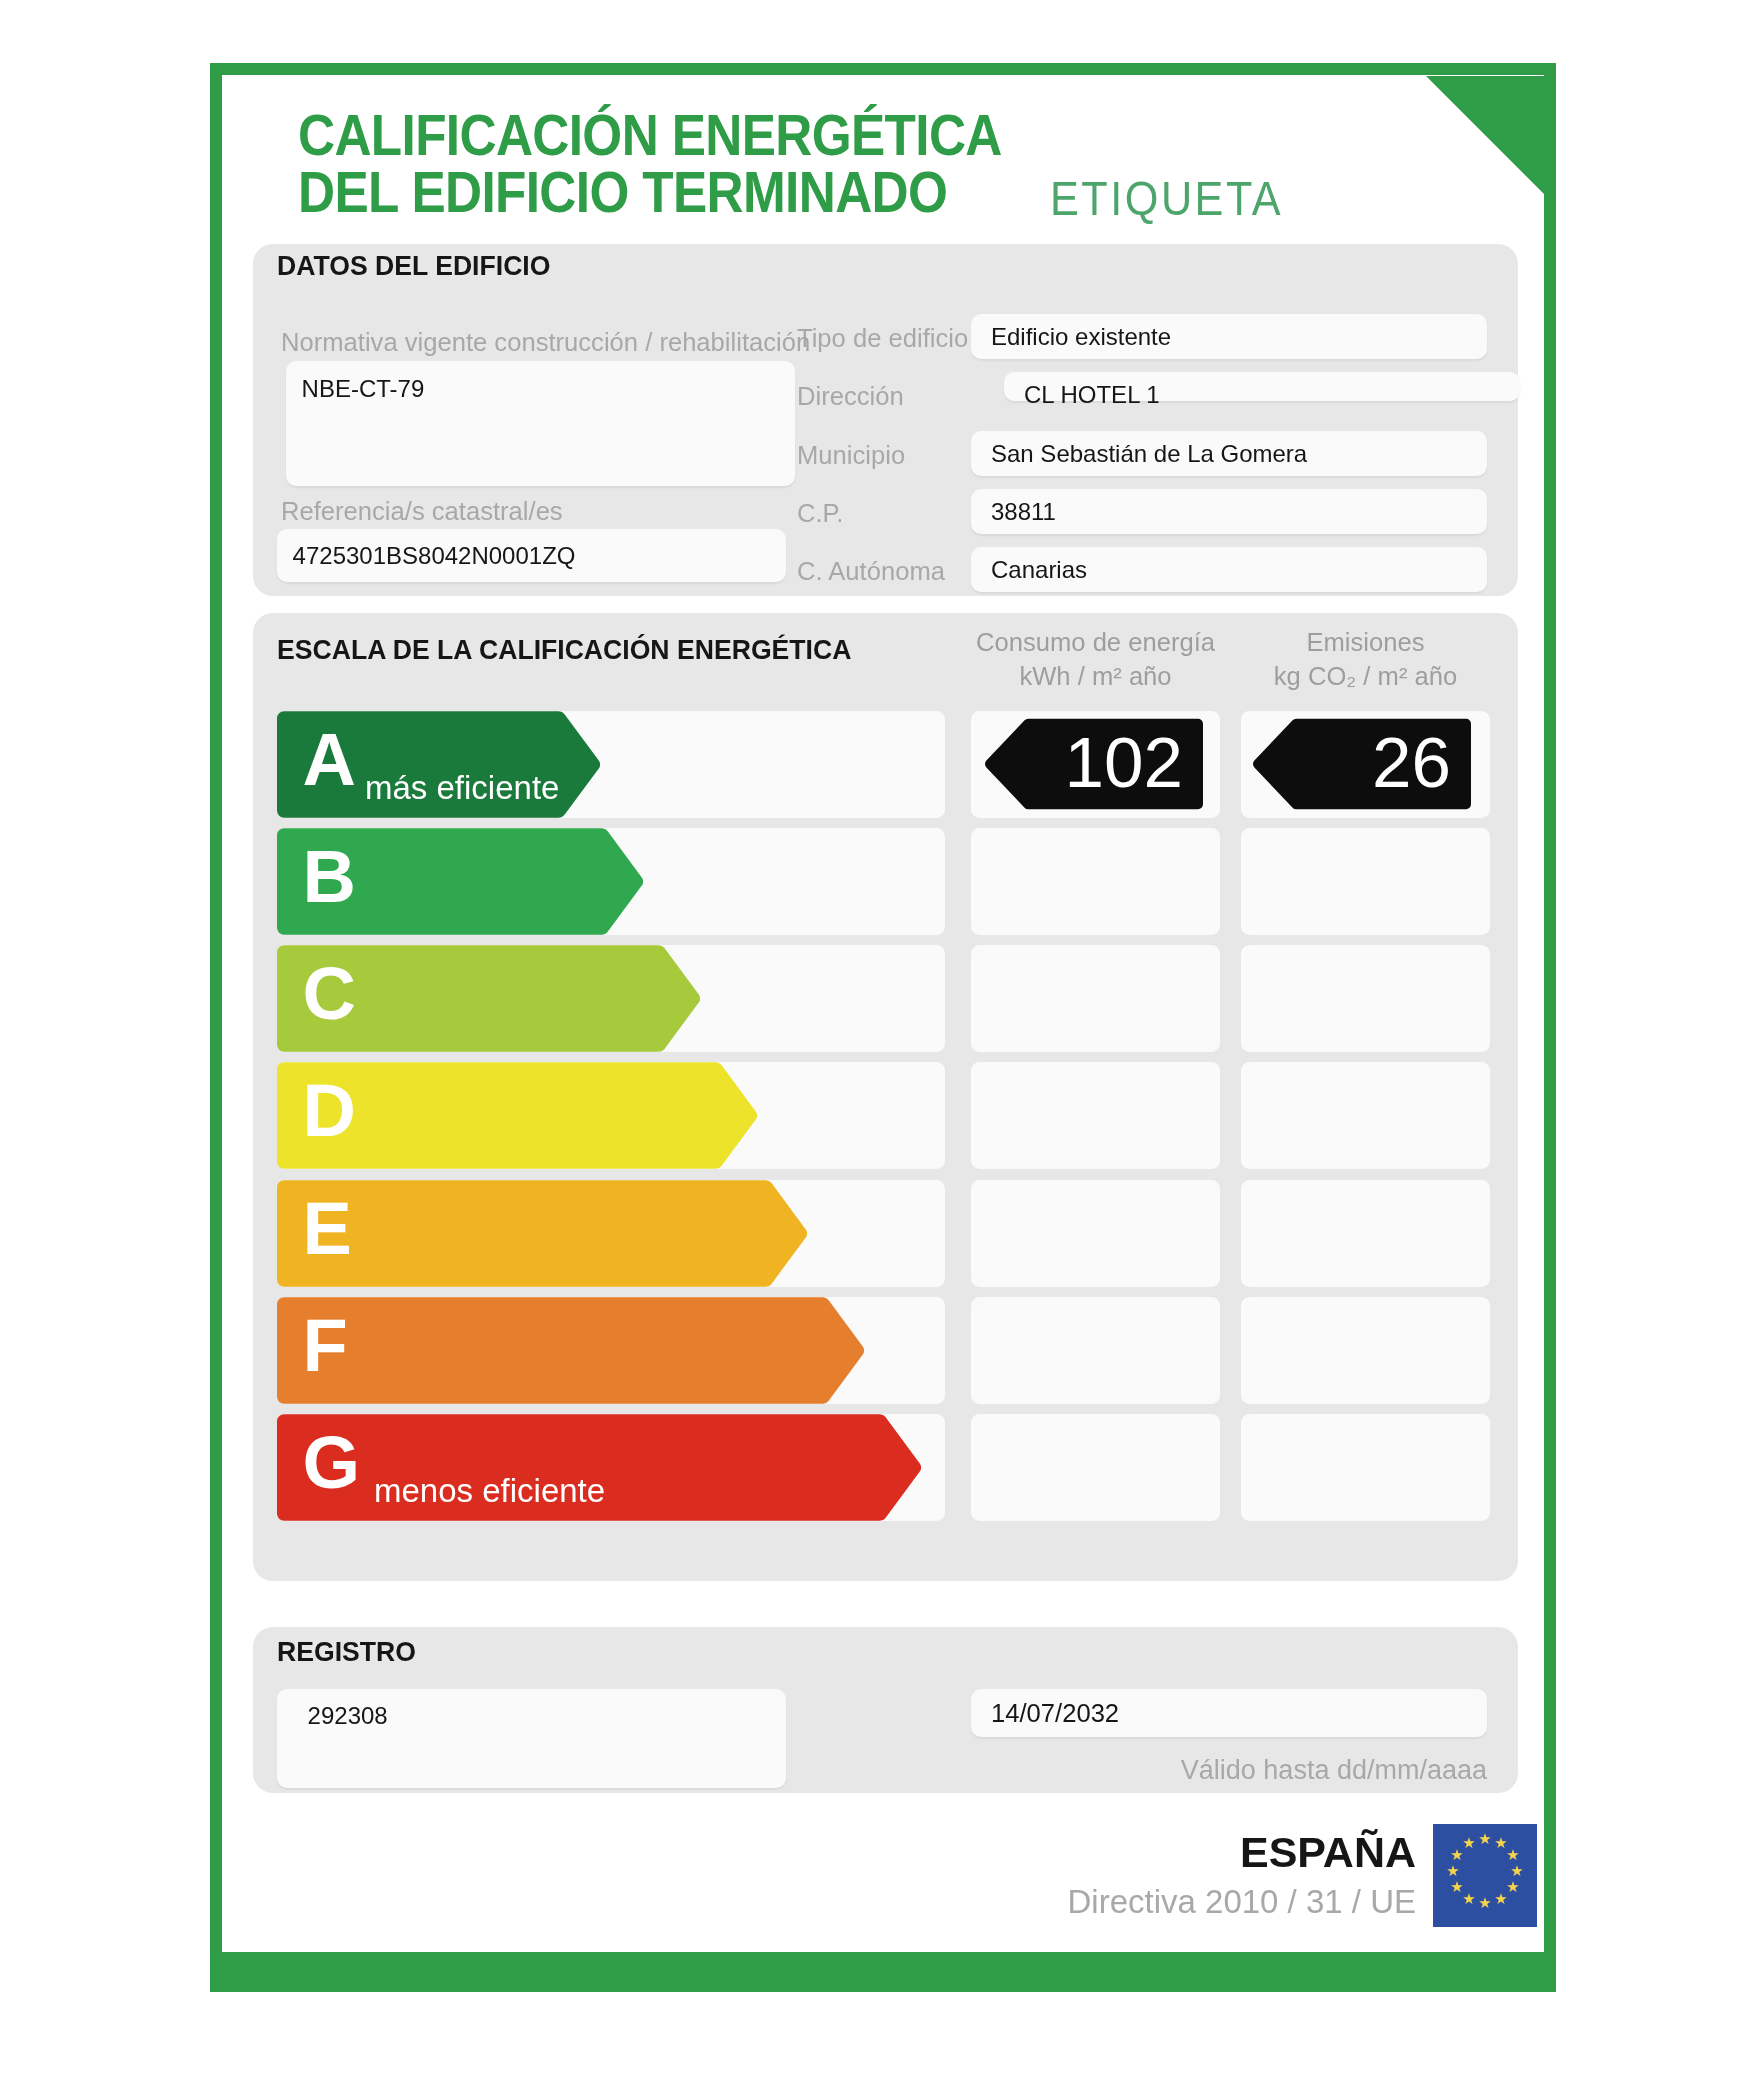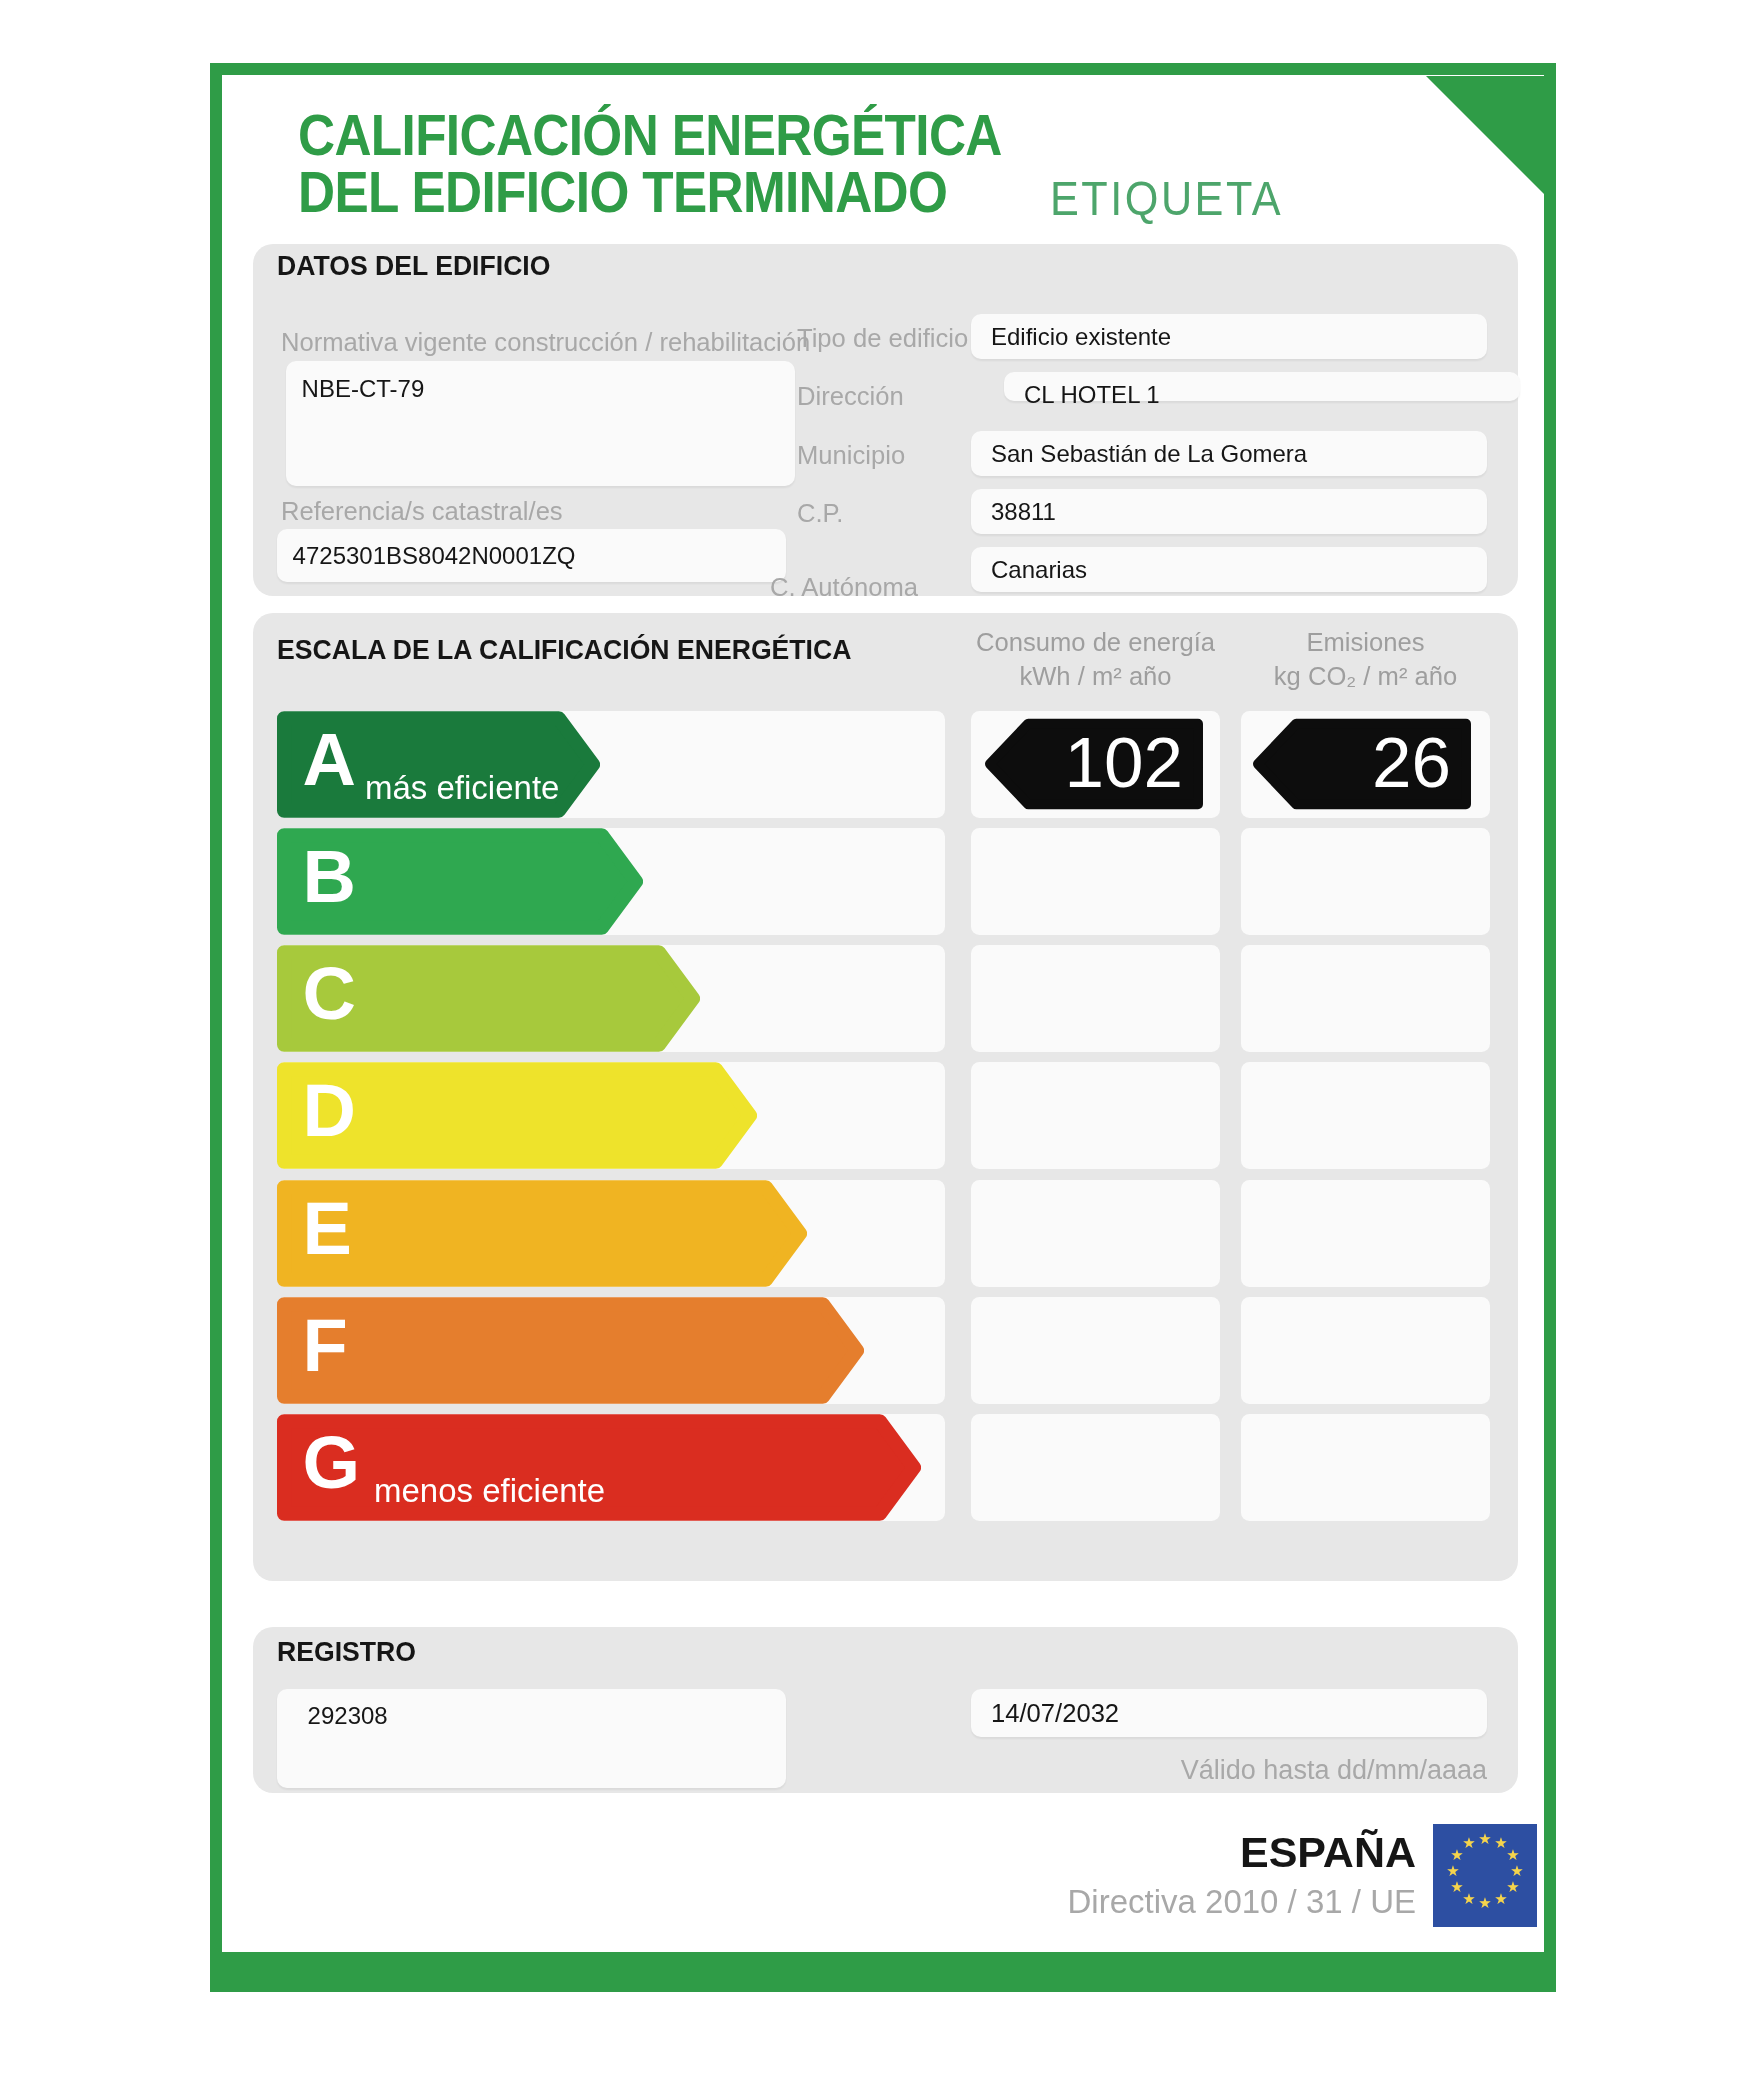--- a/index.html
+++ b/index.html
@@ -85,21 +85,21 @@
   <div class="abs glabel" style="left:797px;top:441px;">Municipio</div>
   <div class="abs wbox" style="left:971px;top:431px;width:516px;height:45px;line-height:45px;">
     <span class="val" style="padding-left:20px;">San Sebastián de La Gomera</span>
   </div>
 
   <div class="abs glabel" style="left:797px;top:499px;">C.P.</div>
   <div class="abs wbox" style="left:971px;top:489px;width:516px;height:45px;line-height:45px;">
     <span class="val" style="padding-left:20px;">38811</span>
   </div>
 
-  <div class="abs glabel" style="left:770px;top:557px;margin-top:16px;">C. Autónoma</div>
+  <div class="abs glabel" style="left:797px;top:557px;">C. Autónoma</div>
   <div class="abs wbox" style="left:971px;top:547px;width:516px;height:45px;line-height:45px;">
     <span class="val" style="padding-left:20px;margin-top:44px;">Canarias</span>
   </div>
 
   <div class="abs panel" id="panel-escala"></div>
   <div class="abs section-title" style="left:277px;top:634px;">ESCALA DE LA CALIFICACIÓN ENERGÉTICA</div>
 
   <div class="abs col-head" style="left:971px;top:625px;">
     <div>Consumo de energía</div>
     <div>kWh / m² año</div>

